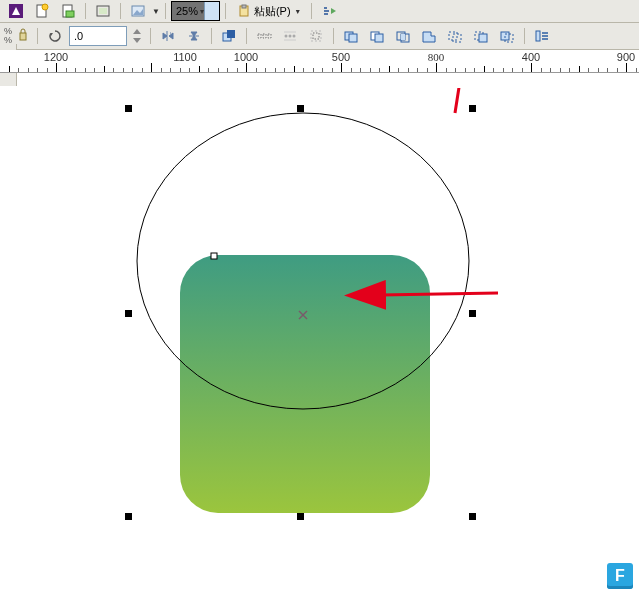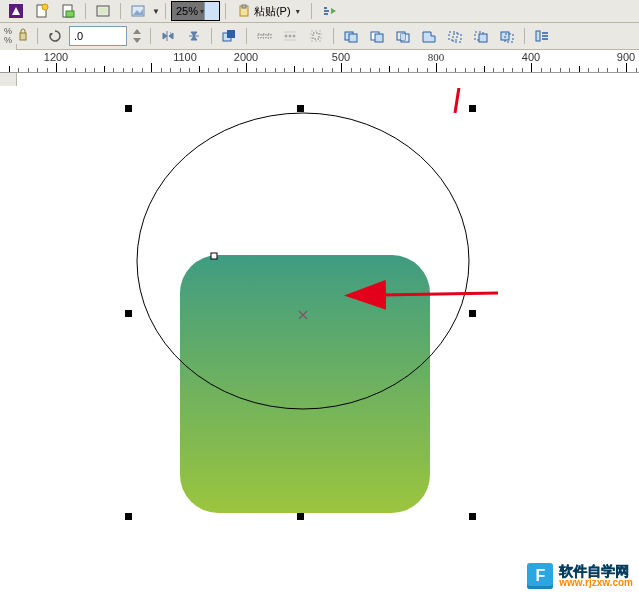--- a/index.html
+++ b/index.html
@@ -217,21 +217,21 @@
 <div class="leftstrip">
 </div>
 
 <div class="ruler">
   <div class="ticks" id="ruler-ticks">
       <div class="major" style="left: 56px;"></div>
       <div class="lbl" style="left: 56px;">1200</div>
       <div class="major" style="left: 151px;"></div>
       <div class="lbl" style="left: 159px; margin-left: 26px;">1100</div>
       <div class="major" style="left: 246px;"></div>
-      <div class="lbl" style="left: 246px;">2000</div>
+      <div class="lbl" style="left: 246px;">1000</div>
       <div class="major" style="left: 341px;"></div>
       <div class="lbl" style="left: 341px;">500</div>
       <div class="major" style="left: 436px;"></div>
       <div class="lbl" style="left: 436px; font-family: Liberation Serif, serif;">800</div>
       <div class="major" style="left: 531px;"></div>
       <div class="lbl" style="left: 531px;">400</div>
       <div class="major" style="left: 626px;"></div>
       <div class="lbl" style="left: 626px;">900</div>
       <div class="minor" style="left: 65.5px;"></div>
       <div class="minor" style="left: 75px;"></div>
@@ -330,18 +330,14 @@
       <div class="handle" style="left: 469px; top: 222px;"></div>
       <div class="handle" style="left: 125px; top: 425px;"></div>
       <div class="handle" style="left: 297px; top: 425px;"></div>
       <div class="handle" style="left: 469px; top: 425px;"></div>
     </div>
 
   <div class="wm">
     <div class="logo">
         <span>F</span>
       </div>
-    <div class="txt">
-      <span class="t1">软件自学网</span>
-      <span class="t2">www.rjzxw.com</span>
-    </div>
   </div>
 </div>
 
 </body></html>

